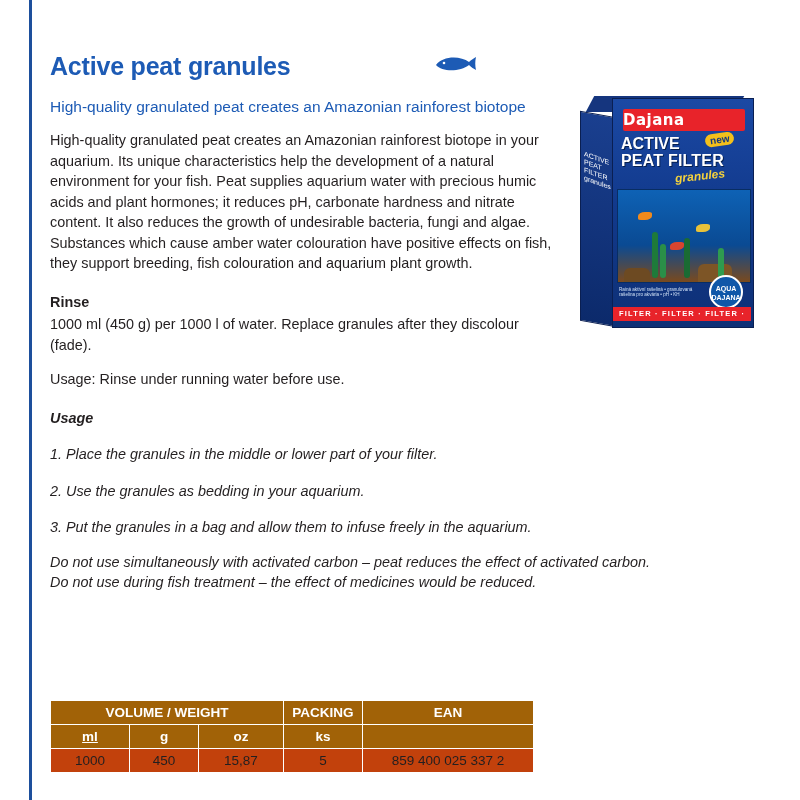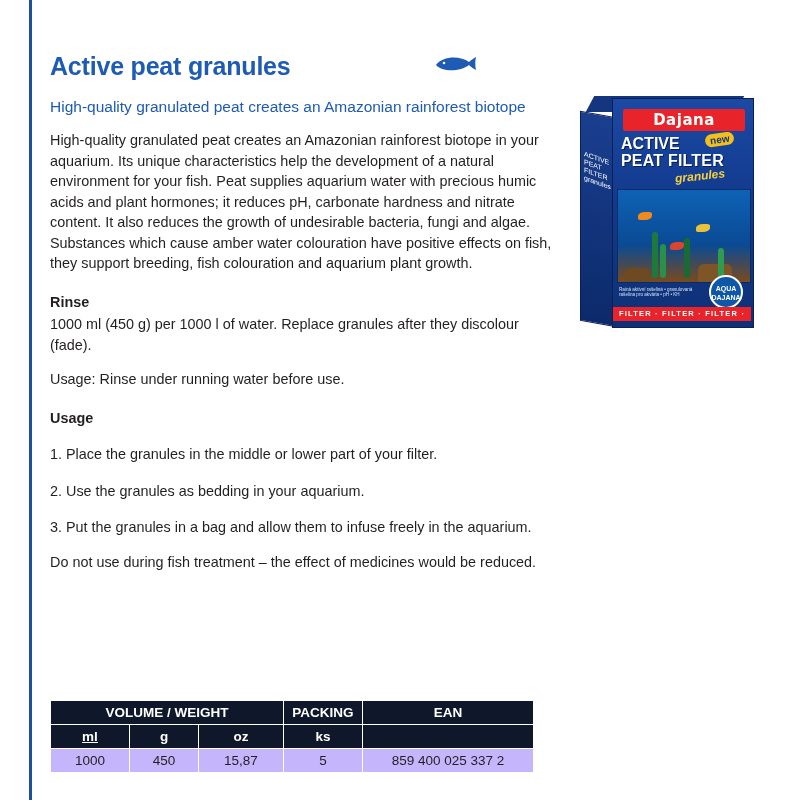--- a/index.html
+++ b/index.html
@@ -74,20 +74,21 @@
   .section-head {
     margin: 18px 0 2px 0;
     font-size: 14.4px;
     line-height: 20.5px;
     font-weight: bold;
     color: #231f20;
   }
   .spacer-sm { height: 14px; }
   .wide-col {
     width: 660px;
+    font-style: italic;
   }
   ol.usage-list {
     margin: 0;
     padding: 0;
     list-style: none;
   }
   ol.usage-list li {
     font-size: 14.4px;
     line-height: 20.5px;
     margin-top: 16px;
@@ -136,21 +137,21 @@
     width: 122px; height: 22px;
     background: #e8232a;
     border-radius: 2px;
   }
   .brand-bar span {
     display: block;
     color: #ffffff;
     font-size: 15px;
     font-weight: bold;
     letter-spacing: 0.5px;
-    text-align: center;
+    text-align: left;
     line-height: 22px;
     font-family: "DejaVu Sans", sans-serif;
   }
   .prod-name {
     position: absolute;
     left: 8px; top: 36px;
     width: 126px;
     color: #ffffff;
     font-size: 16px;
     font-weight: bold;
@@ -252,30 +253,30 @@
   }
   
   table.spec {
     position: absolute;
     left: 50px;
     top: 700px;
     border-collapse: collapse;
     font-size: 13.5px;
   }
   table.spec th {
-    background: #0f172a;
+    background: #a16207;
     color: #ffffff;
     font-weight: bold;
     border: 1px solid #ffffff;
     padding: 4px 6px;
     text-align: center;
     white-space: nowrap;
   }
   table.spec td {
-    background: #c4b5fd;
+    background: #c2410c;
     color: #231f20;
     border: 1px solid #ffffff;
     padding: 4px 6px;
     text-align: center;
     white-space: nowrap;
   }
 </style>
 </head>
 <body>
 
@@ -309,20 +310,21 @@
 
     <div class="wide-col">
       <div class="section-head">Usage</div>
       <ol class="usage-list">
         <li>1. Place the granules in the middle or lower part of your filter.</li>
         <li>2. Use the granules as bedding in your aquarium.</li>
         <li>3. Put the granules in a bag and allow them to infuse freely in the aquarium.</li>
       </ol>
 
       <div class="spacer-sm"></div>
+      <p class="para">Do not use simultaneously with activated carbon – peat reduces the effect of activated carbon.</p>
       <p class="para">Do not use during fish treatment – the effect of medicines would be reduced.</p>
     </div>
 
   </div>
 
   <div class="product-image">
     <div class="box">
       <div class="box-side">
         <div class="side-text">ACTIVE PEAT FILTER granules</div>
       </div>

